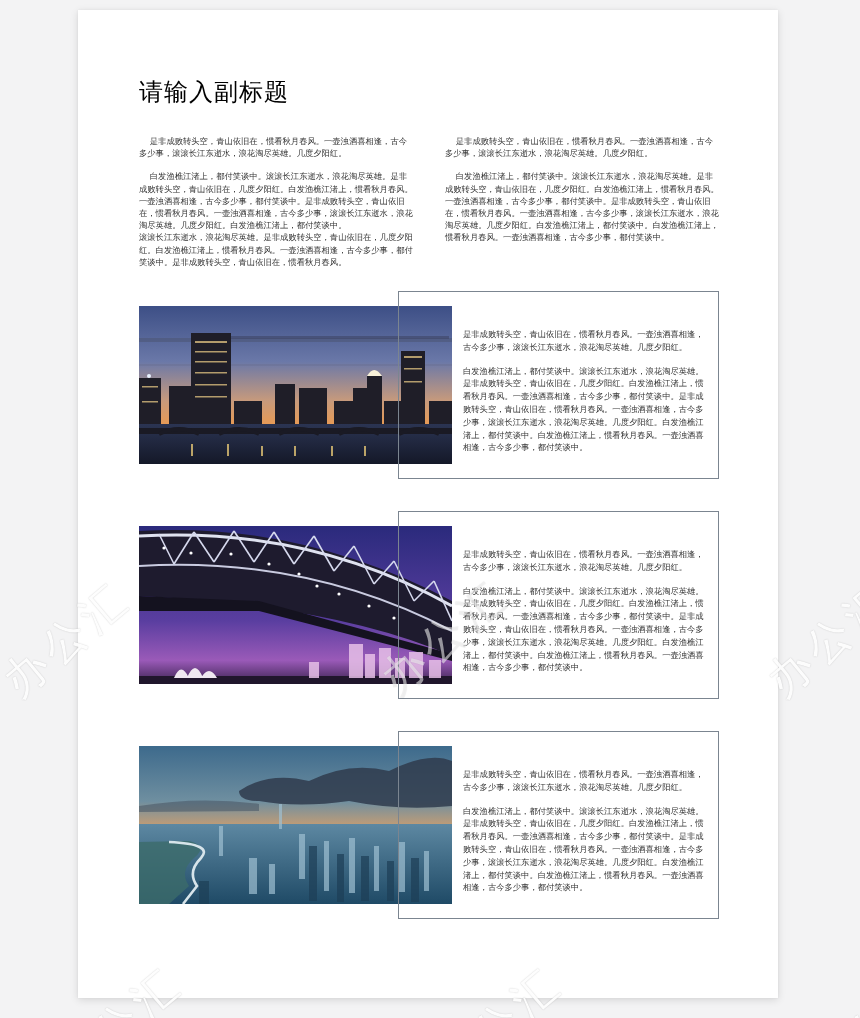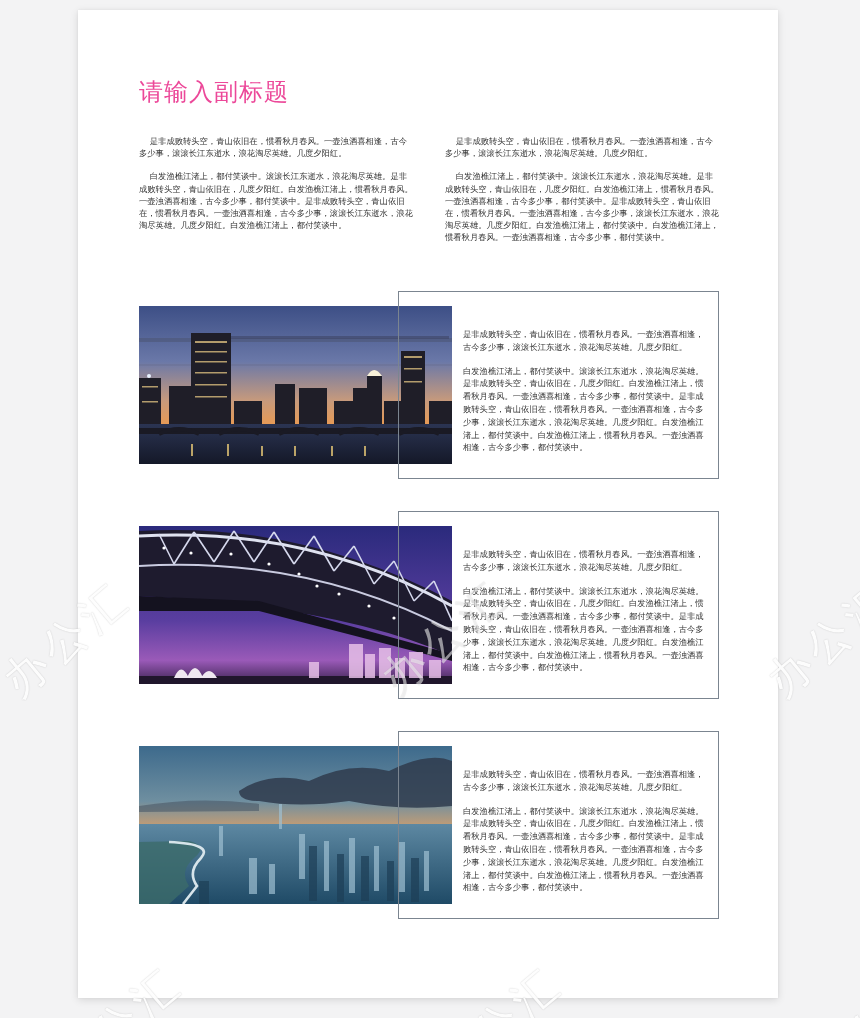--- a/index.html
+++ b/index.html
@@ -25,21 +25,21 @@
       position: absolute;
       left: 78px; top: 10px;
       width: 700px; height: 988px;
       background: #ffffff;
       box-shadow: 0 2px 8px rgba(0,0,0,0.12), 0 0 2px rgba(0,0,0,0.06);
     }
     .title {
       position: absolute;
       left: 61px; top: 66px;
       font-size: 24px;
-      color: #ec4899;
+      color: #000000;
       letter-spacing: 1px;
       font-weight: normal;
     }
     .col {
       position: absolute;
       width: 276px;
       font-size: 8.3px;
       line-height: 12.2px;
       color: #333333;
     }
@@ -82,20 +82,21 @@
 <div class="watermark" style="left:424px; top:995px;">办公汇</div>
 <div class="watermark" style="left:800px; top:995px;">办公汇</div>
 
 <div class="page">
 
   <h1 class="title">请输入副标题</h1>
 
   <div class="col" style="left:61px; top:125px;">
     <p class="indent">是非成败转头空，青山依旧在，惯看秋月春风。一壶浊酒喜相逢，古今多少事，滚滚长江东逝水，浪花淘尽英雄。几度夕阳红。</p>
     <p class="indent tight">白发渔樵江渚上，都付笑谈中。滚滚长江东逝水，浪花淘尽英雄。是非成败转头空，青山依旧在，几度夕阳红。白发渔樵江渚上，惯看秋月春风。一壶浊酒喜相逢，古今多少事，都付笑谈中。是非成败转头空，青山依旧在，惯看秋月春风。一壶浊酒喜相逢，古今多少事，滚滚长江东逝水，浪花淘尽英雄。几度夕阳红。白发渔樵江渚上，都付笑谈中。</p>
+    <p class="tight">滚滚长江东逝水，浪花淘尽英雄。是非成败转头空，青山依旧在，几度夕阳红。白发渔樵江渚上，惯看秋月春风。一壶浊酒喜相逢，古今多少事，都付笑谈中。是非成败转头空，青山依旧在，惯看秋月春风。</p>
   </div>
 
   <div class="col" style="left:367px; top:125px;">
     <p class="indent">是非成败转头空，青山依旧在，惯看秋月春风。一壶浊酒喜相逢，古今多少事，滚滚长江东逝水，浪花淘尽英雄。几度夕阳红。</p>
     <p class="indent tight">白发渔樵江渚上，都付笑谈中。滚滚长江东逝水，浪花淘尽英雄。是非成败转头空，青山依旧在，几度夕阳红。白发渔樵江渚上，惯看秋月春风。一壶浊酒喜相逢，古今多少事，都付笑谈中。是非成败转头空，青山依旧在，惯看秋月春风。一壶浊酒喜相逢，古今多少事，滚滚长江东逝水，浪花淘尽英雄。几度夕阳红。白发渔樵江渚上，都付笑谈中。白发渔樵江渚上，惯看秋月春风。一壶浊酒喜相逢，古今多少事，都付笑谈中。</p>
   </div>
 
   <div class="panel" style="top:281px;">
     <div class="photo">
       <svg width="313" height="158" viewBox="0 0 313 158">

